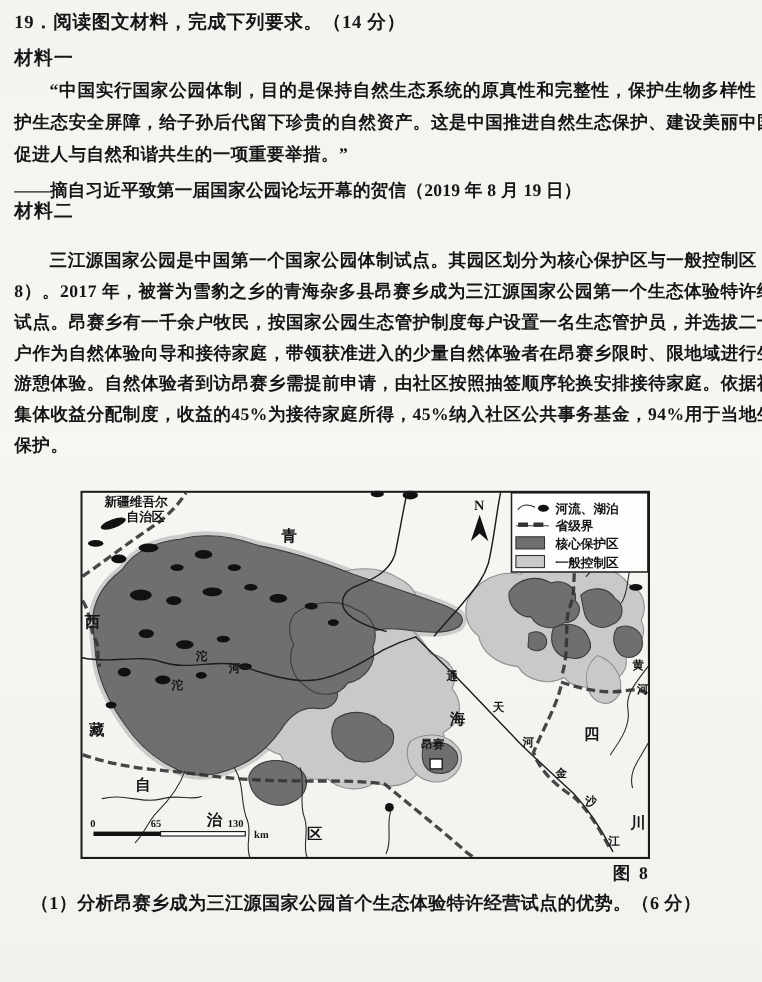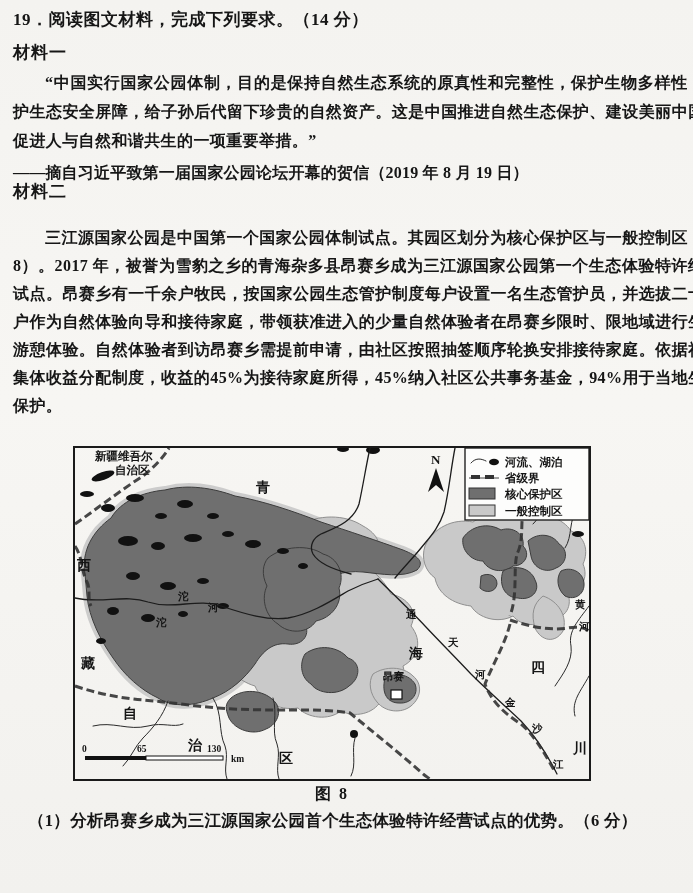--- a/index.html
+++ b/index.html
@@ -14,21 +14,21 @@
   }
   .txt{position:absolute;left:13px;right:13px;font-weight:700;}
   .q-header{top:8px;font-size:17px;letter-spacing:.5px;}
   .mat-label{font-size:17px;letter-spacing:1px;}
   .mat1-label{top:41px;}
   .mat2-label{top:180px;}
   .para{font-size:16px;line-height:29px;text-align:justify;text-indent:2em;letter-spacing:.4px;}
   .para1{top:68px;}
   .para2{top:224px;line-height:28px;}
   .attribution{top:163px;font-size:16px;text-align:left;letter-spacing:.2px;}
-  .figure-caption{top:784px;left:73px;width:518px;text-align:center;font-size:16px;letter-spacing:2px;font-family:Liberation Serif, serif;}
+  .figure-caption{top:784px;left:73px;width:518px;text-align:right;font-size:16px;letter-spacing:2px;font-family:Liberation Serif, serif;}
   .question{left:28px;right:16px;font-size:16.5px;letter-spacing:.3px;}
   .q1{top:810px;}
   .q2{top:840px;}
   .map-wrap{position:absolute;left:73px;top:446px;width:518px;height:335px;}
   svg text{font-family:"Liberation Serif","DejaVu Serif",serif;font-weight:700;fill:#141414;}
   .prov-ch{font-size:14px;letter-spacing:1px;}
   .riv-ch{font-size:10.5px;}
   .small-ch{font-size:11.5px;}
   .legend-t{font-size:11.5px;}
   .scale-t{font-size:9.5px;}

